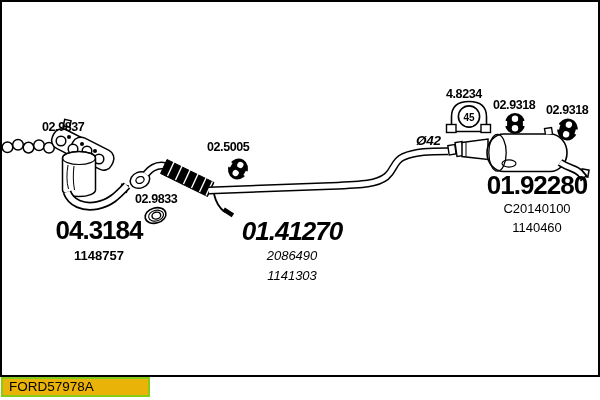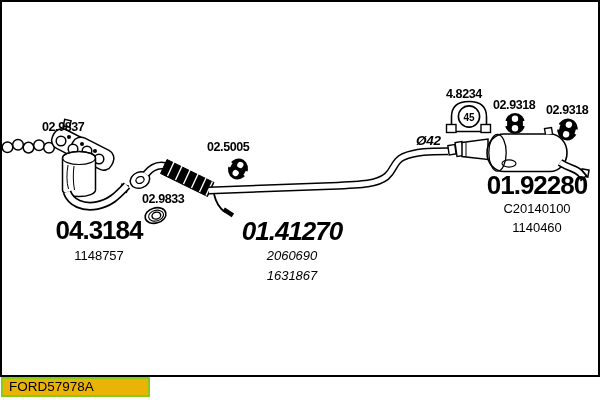--- a/index.html
+++ b/index.html
@@ -37,21 +37,21 @@
     letter-spacing:-1px;
     line-height:29px;
     white-space:nowrap;
   }
   .grp .sub {
     font-size:13px;
     line-height:20px;
     white-space:nowrap;
   }
   .grp-rear .sub { line-height:18.5px; }
-  .grp-cat .sub  { line-height:21px; }
+  .grp-cat .sub  { line-height:21px;font-weight:bold; }
   .footer-box {
     position:absolute; left:1px; top:377px;
     width:139px; height:16px;
     border:2px solid #84cc16;
     background:#eab308;
     font-size:13.5px; line-height:16px;
     padding-left:6px;
     white-space:nowrap;
   }
 </style>
@@ -186,33 +186,33 @@
 <div class="lbl" style="left:6px;  top:121px;margin-left:36px;">02.9837</div>
 
 <div class="lbl" style="left:207px; top:141px;">02.5005</div>
 
 <div class="lbl" style="left:446px; top:88px;">4.8234</div>
 
 <div class="lbl" style="left:493px; top:99px;">02.9318</div>
 
 <div class="lbl" style="left:546px; top:104px;">02.9318</div>
 
-<div class="lbl" style="left:142px; top:193px;">02.9833</div>
+<div class="lbl" style="left:135px; top:193px;">02.9833</div>
 
 <div class="lbl dia" style="left:416px; top:134px;text-align:center;">Ø42</div>
 
 <div class="grp grp-cat" style="left:26px; top:216px; width:146px;">
   <div class="big">04.3184</div>
   <div class="sub">1148757</div>
 </div>
 
 <div class="grp" style="left:219px; top:217px; width:146px;font-style:italic;">
   <div class="big">01.41270</div>
-  <div class="sub">2060690</div>
-  <div class="sub">1631867</div>
+  <div class="sub">2086490</div>
+  <div class="sub">1141303</div>
 </div>
 
 <div class="grp grp-rear" style="left:472px; top:171px; width:130px;">
   <div class="big">01.92280</div>
   <div class="sub">C20140100</div>
   <div class="sub">1140460</div>
 </div>
 
 <div class="footer-box">
   <span>FORD57978A</span>

